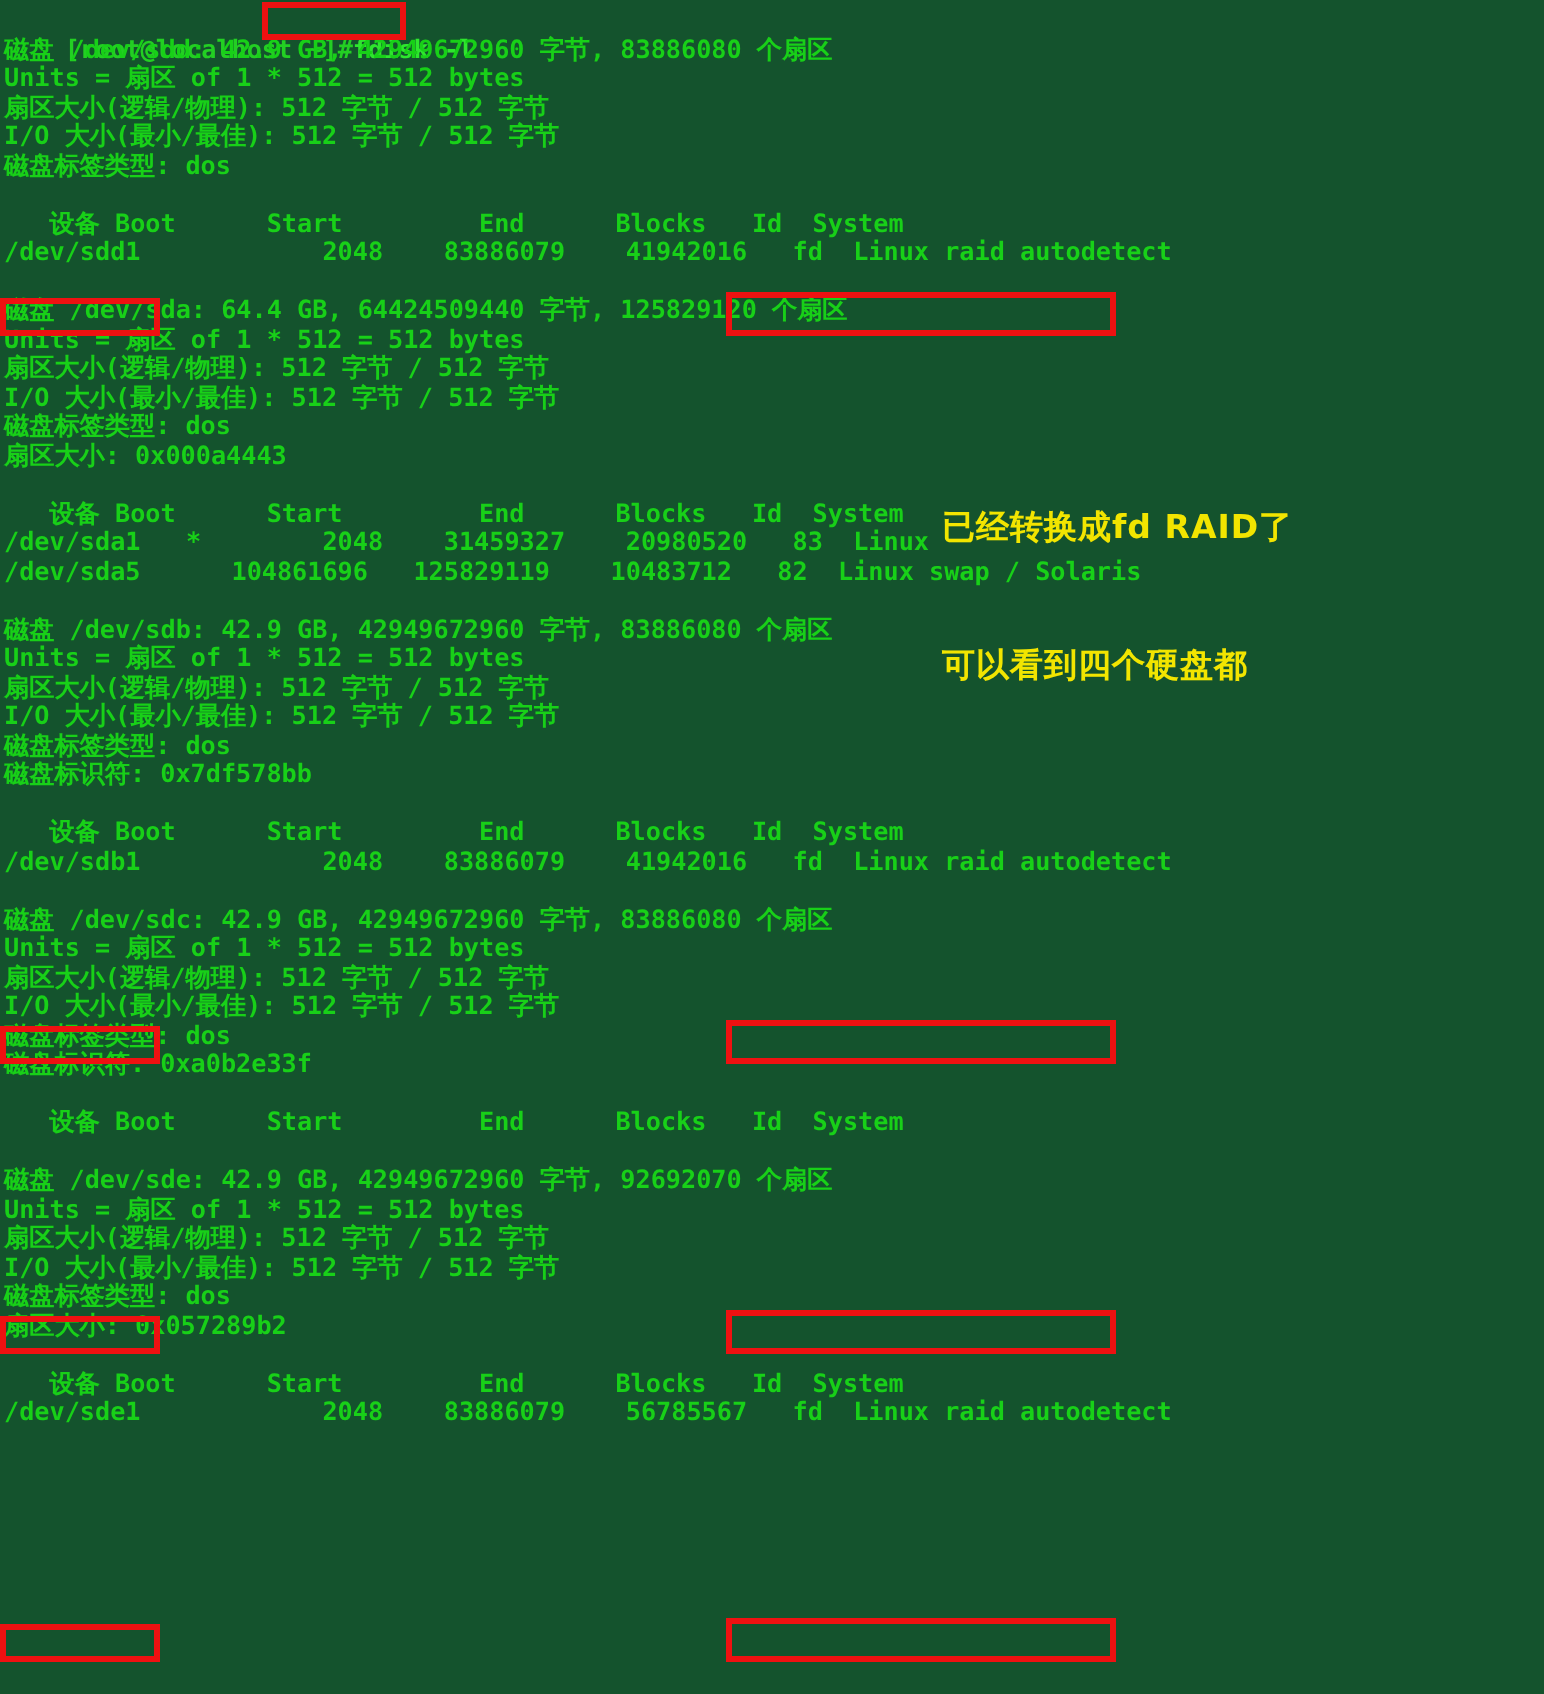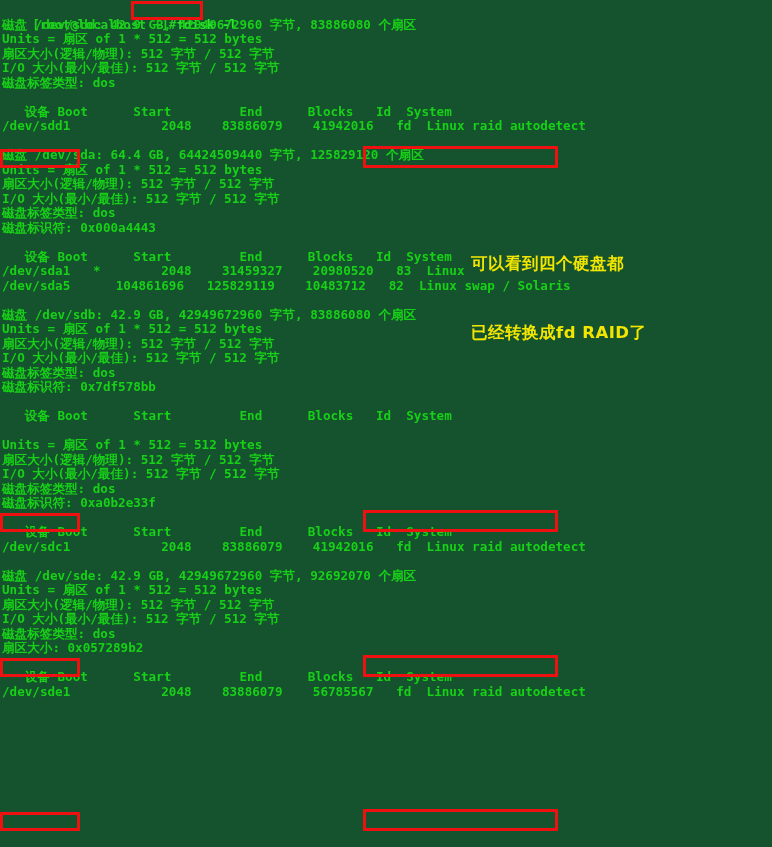--- a/index.html
+++ b/index.html
@@ -78,59 +78,60 @@
       <div class="line">磁盘标签类型: dos</div>
       <div class="line blank"></div>
       <div class="line">   设备 Boot      Start         End      Blocks   Id  System</div>
       <div class="line">/dev/sdd1            2048    83886079    41942016   fd  Linux raid autodetect</div>
       <div class="line blank"></div>
       <div class="line">磁盘 /dev/sda: 64.4 GB, 64424509440 字节, 125829120 个扇区</div>
       <div class="line">Units = 扇区 of 1 * 512 = 512 bytes</div>
       <div class="line">扇区大小(逻辑/物理): 512 字节 / 512 字节</div>
       <div class="line">I/O 大小(最小/最佳): 512 字节 / 512 字节</div>
       <div class="line">磁盘标签类型: dos</div>
-      <div class="line">磁盘标识符: 0x000a4443</div>
+      <div class="line">扇区大小: 0x000a4443</div>
       <div class="line blank"></div>
       <div class="line">   设备 Boot      Start         End      Blocks   Id  System</div>
       <div class="line">/dev/sda1   *        2048    31459327    20980520   83  Linux</div>
       <div class="line">/dev/sda5      104861696   125829119    10483712   82  Linux swap / Solaris</div>
       <div class="line blank"></div>
       <div class="line">磁盘 /dev/sdb: 42.9 GB, 42949672960 字节, 83886080 个扇区</div>
       <div class="line">Units = 扇区 of 1 * 512 = 512 bytes</div>
       <div class="line">扇区大小(逻辑/物理): 512 字节 / 512 字节</div>
       <div class="line">I/O 大小(最小/最佳): 512 字节 / 512 字节</div>
       <div class="line">磁盘标签类型: dos</div>
       <div class="line">磁盘标识符: 0x7df578bb</div>
       <div class="line blank"></div>
       <div class="line">   设备 Boot      Start         End      Blocks   Id  System</div>
+      <div class="line">/dev/sdb1            2048    83886079    41942016   fd  Linux raid autodetect</div>
       <div class="line blank"></div>
+      <div class="line">磁盘 /dev/sdc: 42.9 GB, 42949672960 字节, 83886080 个扇区</div>
       <div class="line">Units = 扇区 of 1 * 512 = 512 bytes</div>
       <div class="line">扇区大小(逻辑/物理): 512 字节 / 512 字节</div>
       <div class="line">I/O 大小(最小/最佳): 512 字节 / 512 字节</div>
       <div class="line">磁盘标签类型: dos</div>
       <div class="line">磁盘标识符: 0xa0b2e33f</div>
       <div class="line blank"></div>
       <div class="line">   设备 Boot      Start         End      Blocks   Id  System</div>
-      <div class="line">/dev/sdc1            2048    83886079    41942016   fd  Linux raid autodetect</div>
       <div class="line blank"></div>
       <div class="line">磁盘 /dev/sde: 42.9 GB, 42949672960 字节, 92692070 个扇区</div>
       <div class="line">Units = 扇区 of 1 * 512 = 512 bytes</div>
       <div class="line">扇区大小(逻辑/物理): 512 字节 / 512 字节</div>
       <div class="line">I/O 大小(最小/最佳): 512 字节 / 512 字节</div>
       <div class="line">磁盘标签类型: dos</div>
       <div class="line">扇区大小: 0x057289b2</div>
       <div class="line blank"></div>
       <div class="line">   设备 Boot      Start         End      Blocks   Id  System</div>
       <div class="line">/dev/sde1            2048    83886079    56785567   fd  Linux raid autodetect</div>
     </div>
 </div>
 
 <div id="annotation">
+  <span class="aline">已经转换成fd RAID了</span>
   <span class="aline">可以看到四个硬盘都</span>
-  <span class="aline">已经转换成fd RAID了</span>
 </div>
 
 <div id="highlight-layer">
     <div class="redbox" style="left: 131px; top: 1px; width: 72px; height: 19px; border-color: rgb(238, 17, 17);"></div>
     <div class="redbox" style="left: 0px; top: 149px; width: 80px; height: 19px; border-color: rgb(238, 17, 17);"></div>
     <div class="redbox" style="left: 363px; top: 146px; width: 195px; height: 22px; border-color: rgb(238, 17, 17);"></div>
     <div class="redbox" style="left: 0px; top: 513px; width: 80px; height: 19px; border-color: rgb(238, 17, 17);"></div>
     <div class="redbox" style="left: 363px; top: 510px; width: 195px; height: 22px; border-color: rgb(238, 17, 17);"></div>
     <div class="redbox" style="left: 0px; top: 658px; width: 80px; height: 19px; border-color: rgb(238, 17, 17);"></div>
     <div class="redbox" style="left: 363px; top: 655px; width: 195px; height: 22px; border-color: rgb(238, 17, 17);"></div>

